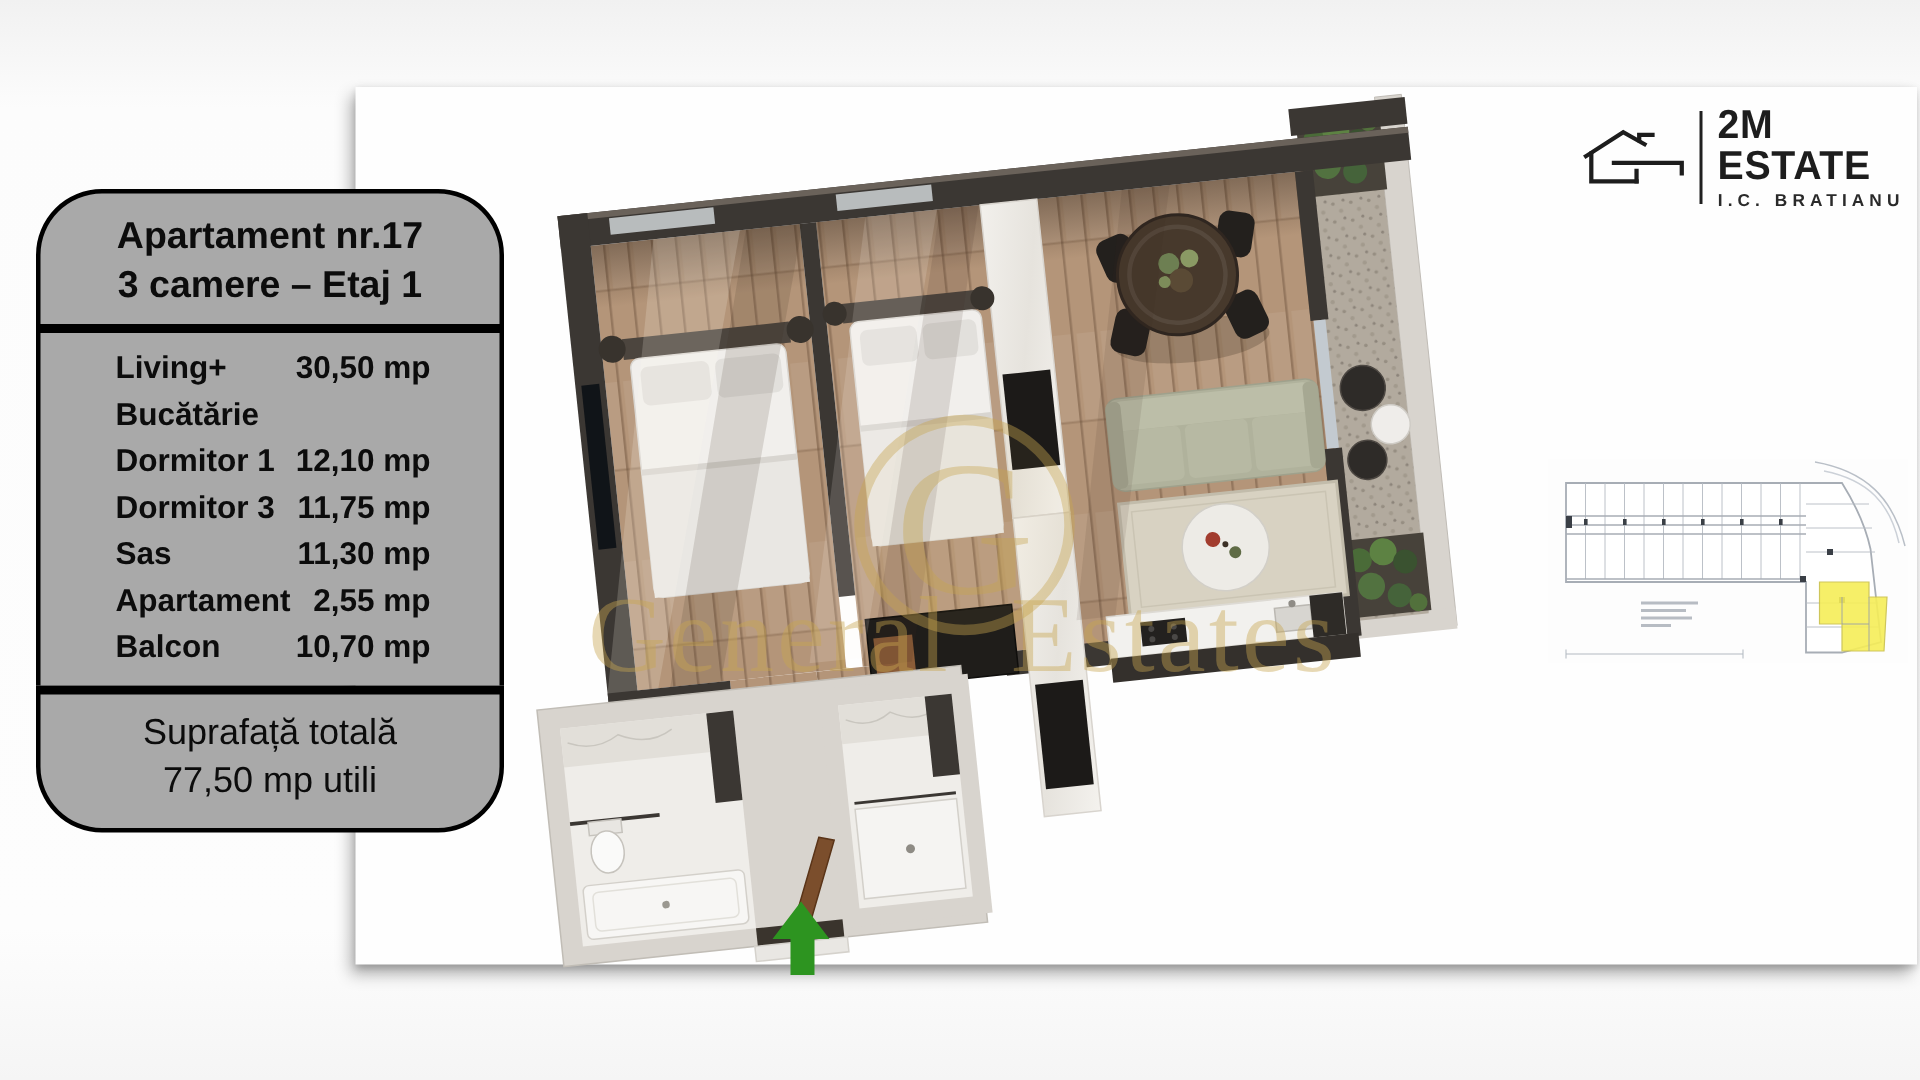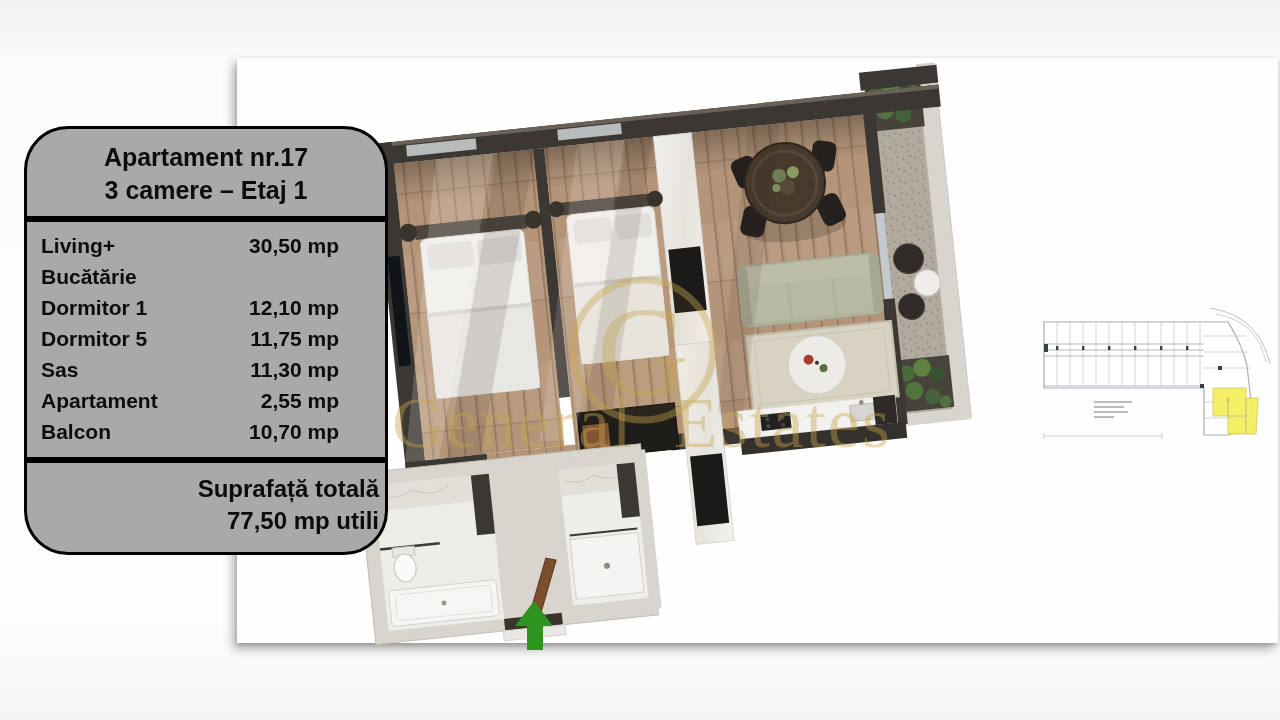--- a/index.html
+++ b/index.html
@@ -33,31 +33,31 @@
   .miniplan{position:absolute;left:1032px;top:306px;z-index:4;}
 
   
   .logo{position:absolute;left:1052px;top:70px;z-index:4;display:flex;align-items:center;}
   .logo-house{width:84px;height:52px;margin-right:6px;}
   .logo-divider{width:3px;height:62px;background:#202020;margin:0 10px 0 0;}
   .logo-brand{font-size:27px;font-weight:800;color:#1d1d1d;letter-spacing:.5px;line-height:1;transform:scaleX(.97);transform-origin:left;}
   .logo-sub{font-size:11.5px;font-weight:700;color:#2a2a2a;letter-spacing:3.4px;margin-top:5px;line-height:1;}
 
   
-  .panel{position:absolute;left:24px;top:126px;width:364px;z-index:5;color:#0c0c0c;}
+  .panel{position:absolute;left:24px;top:126px;width:312px;z-index:5;color:#0c0c0c;}
   .panel-sec{background:#a9a9a9;border:3px solid #000;box-sizing:border-box;}
   .panel-head{
     border-radius:44px 44px 0 0;border-bottom-width:6px;
     text-align:center;padding:12px 6px 10px;font-size:25px;font-weight:700;line-height:1.3;
   }
   .panel-body{border-top-width:0;border-bottom-width:0;padding:8px 46px 10px 14px;}
-  .row{display:flex;justify-content:space-between;font-size:21px;font-weight:700;line-height:31px;}
+  .row{display:flex;justify-content:space-between;font-size:21px;font-weight:700;line-height:31px;margin-left:36px;}
   .panel-foot{
     border-radius:0 0 44px 44px;border-top-width:6px;
-    text-align:right;padding:10px 6px 14px;font-size:24px;font-weight:700;line-height:1.35;
+    text-align:center;padding:10px 6px 14px;font-size:24px;font-weight:400;line-height:1.35;
   }
 </style>
 </head>
 <body>
 
 <div class="stage">
 
   <div class="card"></div>
 
   <svg class="plan3d" width="1280" height="720" viewBox="0 0 1280 720">
@@ -316,41 +316,57 @@
         <line x1="62" y1="101" x2="92" y2="101"></line>
       <line x1="62" y1="106" x2="96" y2="106"></line>
         <line x1="62" y1="111" x2="82" y2="111"></line>
     </g>
 
     <line x1="12" y1="130" x2="130" y2="130" stroke="#b4bac2" stroke-width=".7"></line>
     <line x1="12" y1="127" x2="12" y2="133" stroke="#b4bac2" stroke-width=".7"></line>
     <line x1="130" y1="127" x2="130" y2="133" stroke="#b4bac2" stroke-width=".7"></line>
   </svg>
 
+  <div class="logo">
+    <svg class="logo-house" viewBox="0 0 84 52">
+      <g fill="none" stroke="#1d1d1d" stroke-width="3.2" stroke-linecap="square">
+        <path d="M6,25 L34,7 L50,16"></path>
+        <path d="M46,13 L46,9 L56,9"></path>
+        <path d="M10,23 V44 H44"></path>
+        <path d="M27,30 H78 M78,30 V38"></path>
+        <path d="M44,44 V36"></path>
+      </g>
+    </svg>
+    <div class="logo-divider"></div>
+    <div class="logo-text">
+      <div class="logo-brand">2M ESTATE</div>
+      <div class="logo-sub">I.C. BRATIANU</div>
+    </div>
+  </div>
 
   <div class="panel">
     <div class="panel-sec panel-head" style="background-color: rgb(169, 169, 169);">
       <div>Apartament nr.17</div>
       <div>3 camere – Etaj 1</div>
     </div>
     <div class="panel-sec panel-body" style="background-color: rgb(169, 169, 169);">
       <div class="row">
         <span>Living+</span>
         <span>30,50 mp</span>
       </div>
       <div class="row">
         <span>Bucătărie</span>
         <span></span>
       </div>
       <div class="row">
         <span>Dormitor 1</span>
         <span>12,10 mp</span>
       </div>
       <div class="row">
-        <span>Dormitor 5</span>
+        <span>Dormitor 3</span>
         <span>11,75 mp</span>
       </div>
       <div class="row">
         <span>Sas</span>
         <span>11,30 mp</span>
       </div>
       <div class="row">
         <span>Apartament</span>
         <span>2,55 mp</span>
       </div>

